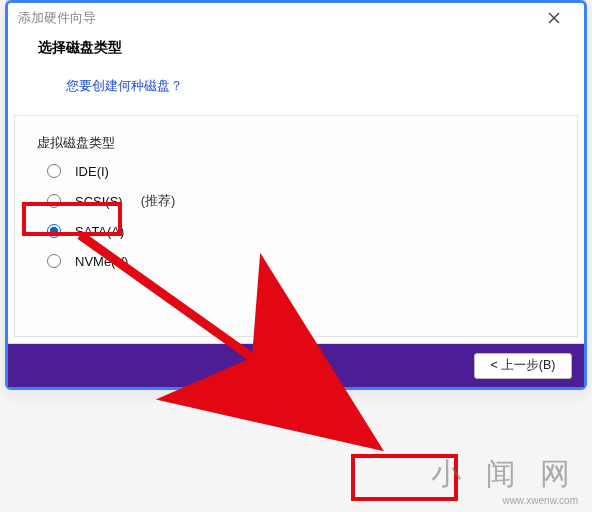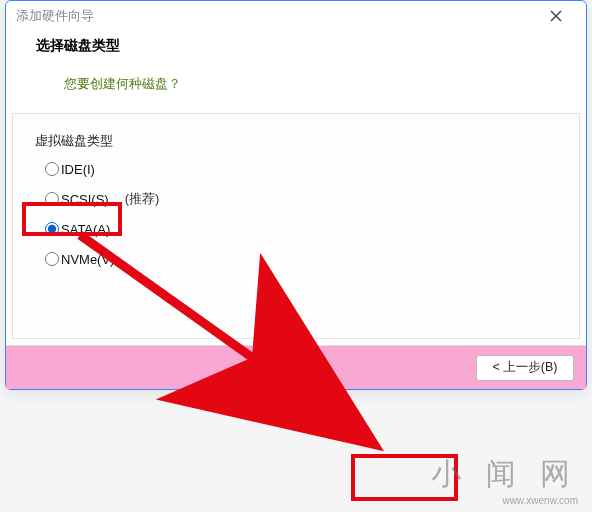--- a/index.html
+++ b/index.html
@@ -10,21 +10,21 @@
     width: 592px;
     height: 512px;
     position: relative;
     overflow: hidden;
   }
   .dialog {
     position: absolute;
     left: 5px; top: 0;
     width: 582px; height: 390px;
     background: #fff;
-    border: 1px solid #3b82f6;
+    border: 3px solid #3b82f6;
     border-radius: 6px;
     box-shadow: 0 4px 16px rgba(0,0,0,0.08);
     display: flex;
     flex-direction: column;
   }
   .titlebar {
     height: 30px;
     display: flex;
     align-items: center;
     padding: 0 10px;
@@ -43,57 +43,57 @@
     padding: 6px 30px 14px 30px;
   }
   .header-title {
     font-weight: bold;
     font-size: 14px;
     color: #000;
     margin-bottom: 20px;
   }
   .header-sub {
     font-size: 13px;
-    color: #4d7c0f;
+    color: #1d4ed8;
     padding-left: 28px;
   }
   .content {
     flex: 1;
     padding: 18px 22px 6px 22px;
     border: 1px solid #e3e3e3;
     margin: 6px;
     background: #fdfdfd;
   }
   .section-title {
     font-size: 13px;
     color: #222;
     margin-bottom: 4px;
   }
   .radio-group { padding-left: 10px; }
   .radio-row {
     display: flex;
     align-items: center;
     height: 30px;
-    gap: 2px;
+    gap: 14px;
   }
   .radio-row input[type=radio] {
     width: 14px; height: 14px;
     accent-color: #0a63c9;
   }
   .radio-label { font-size: 13px; color: #111; }
-  .recommend { color: #333; margin-left: 14px; font-size: 13px; }
+  .recommend { color: #333; margin-left: 4px; font-size: 13px; }
   .footer {
     height: 44px;
     border-top: 1px solid #ddd;
     display: flex;
     align-items: center;
     justify-content: flex-end;
     padding: 16px 12px;
     gap: 8px;
-    background: #f9a8d4;
+    background: #4c1d95;
   }
   .btn {
     min-width: 98px;
     height: 26px;
     background: #fff;
     border: 1px solid #bbb;
     border-radius: 3px;
     font-size: 12.5px;
     color: #222;
     display: flex; align-items: center; justify-content: center;

